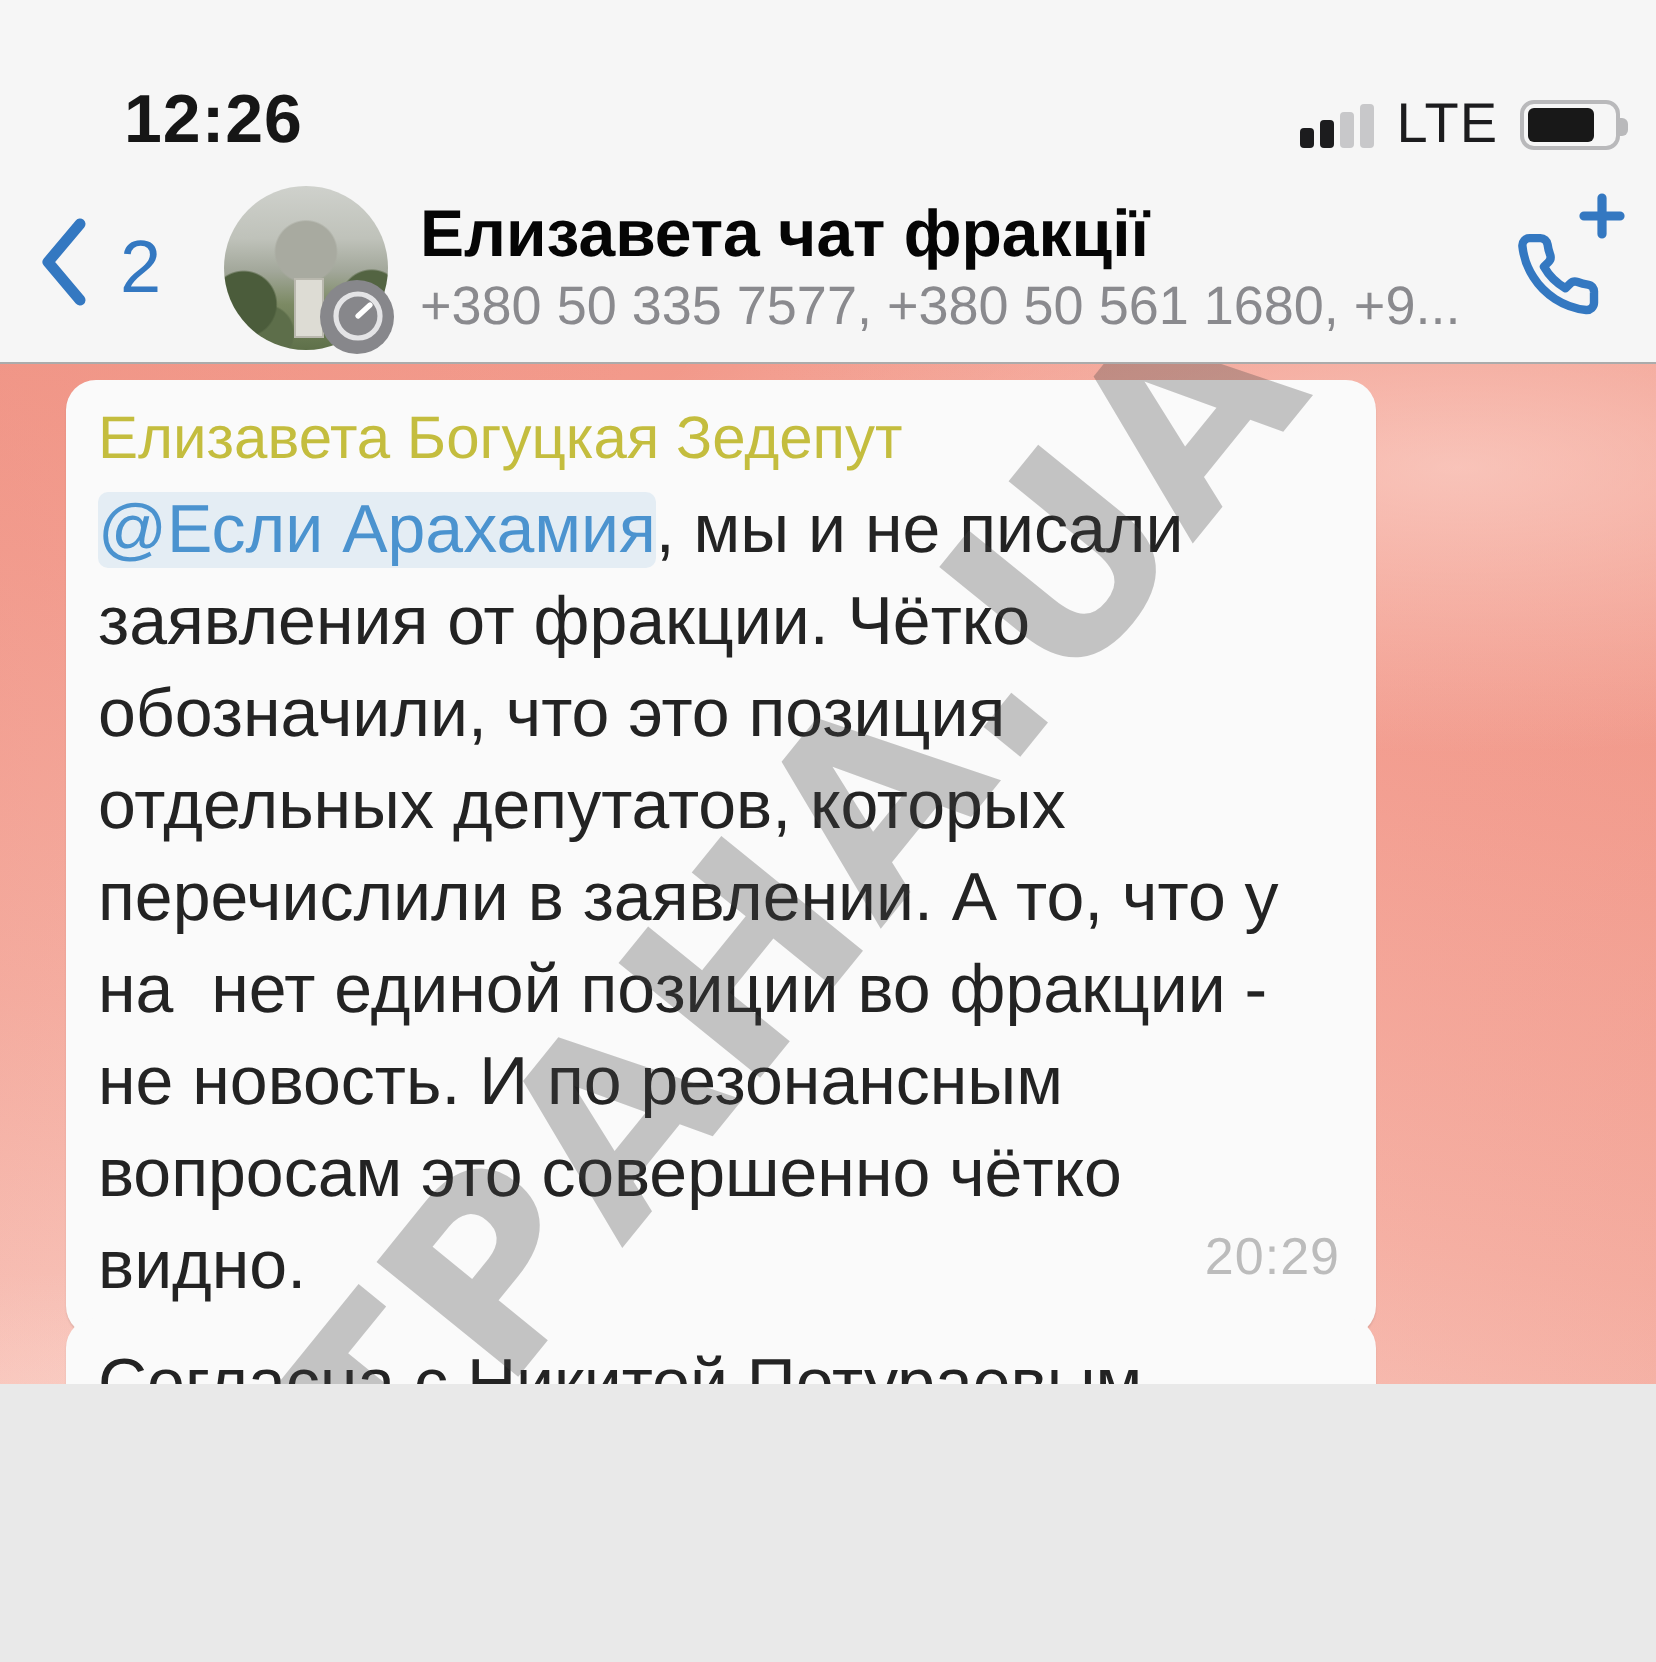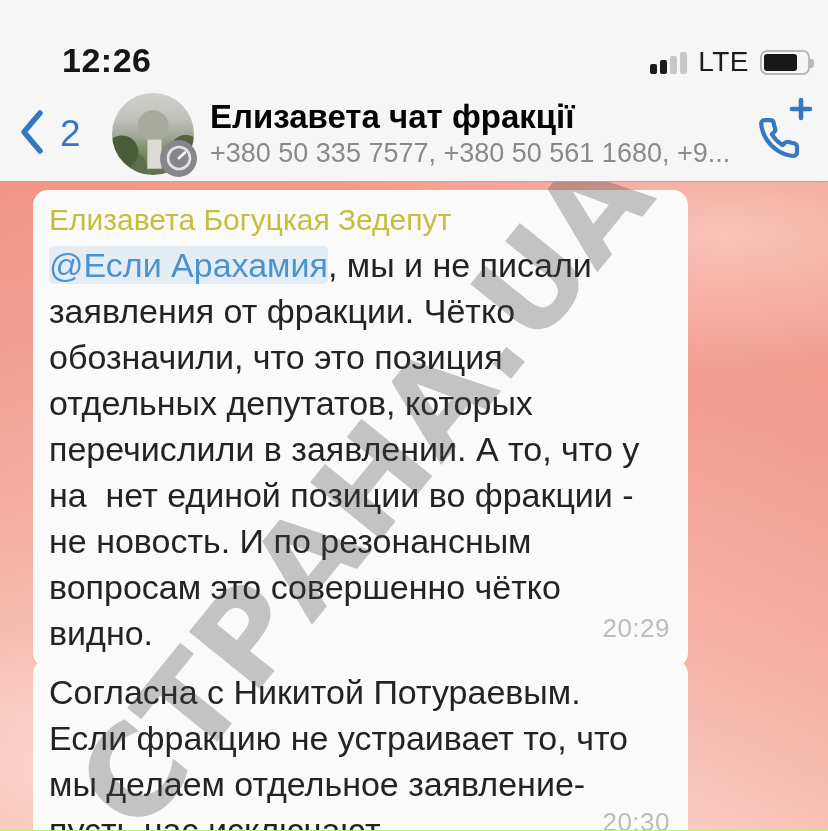--- a/index.html
+++ b/index.html
@@ -1,21 +1,21 @@
 <!DOCTYPE html>
 <html><head>
 <meta charset="utf-8">
 <style>
   html,body{margin:0;padding:0;background:#e9e9e9;}
   *{box-sizing:border-box;}
   .phone{
     position:relative;
-    width:828px;height:831px;
+    width:828px;height:692px;
     margin:0 auto;
-    background:#bef264;
+    background:#0ea5e9;
     font-family:"Liberation Sans","DejaVu Sans",sans-serif;
     overflow:hidden;
     -webkit-font-smoothing:antialiased;
   }
   
   .status-bar{
     height:90px;
     display:flex;align-items:flex-end;justify-content:space-between;
     padding:0 18px 10px 62px;
     background:#f6f6f6;

